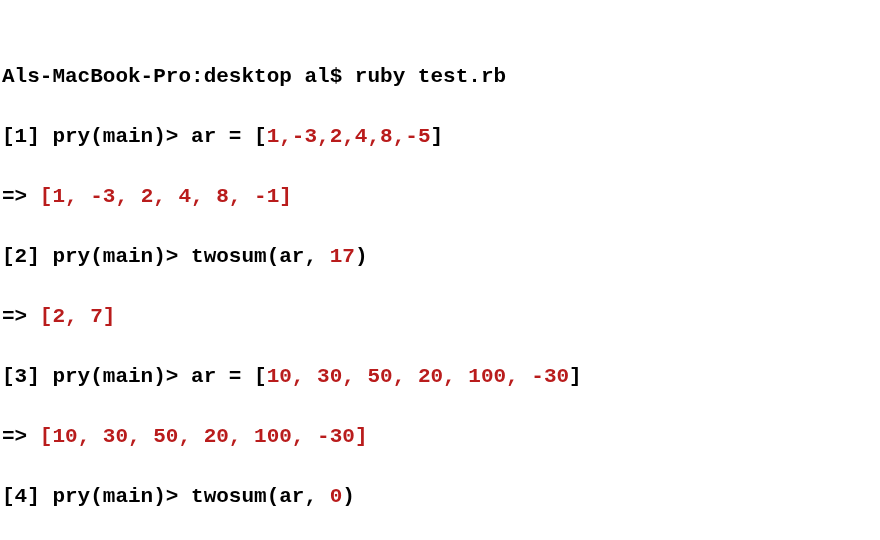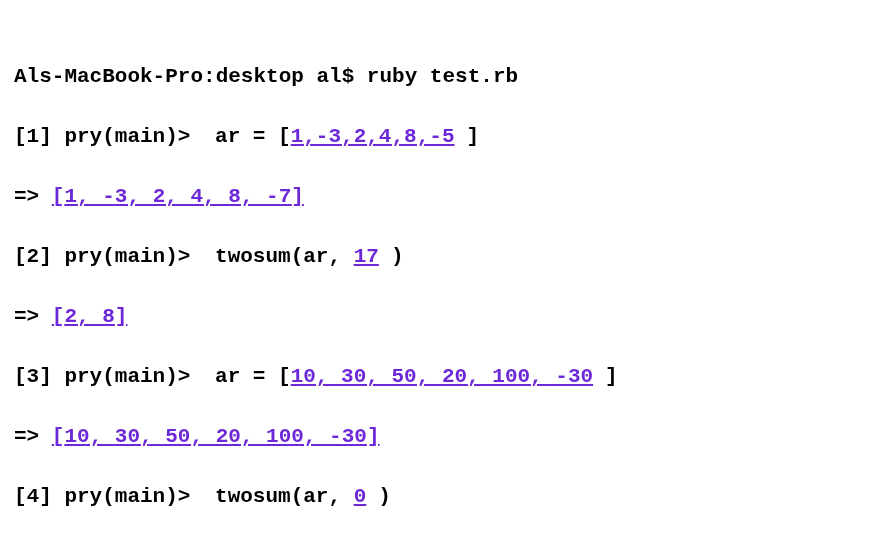--- a/index.html
+++ b/index.html
@@ -10,32 +10,32 @@
       font-weight: bold;
       line-height: 30px;
       background: #ffffff;
       color: #000000;
       white-space: pre;
       width: 880px;
       height: 540px;
       box-sizing: border-box;
       overflow: hidden;
     }
-    .black { color: #000000; margin-left: 12px; }
-    .blue { color: #6d28d9; font-weight: bold; text-decoration: underline; }
+    .black { color: #000000; }
+    .blue { color: #b91c1c; font-weight: bold; }
     .line { display: block; }
   </style>
 </head>
 <body>
 
 <span class="line"><span class="black">Als-MacBook-Pro:desktop al$ ruby test.rb</span></span>
 <span class="line"><span class="black">[1] pry(main)&gt; </span><span class="black">ar = [</span><span class="blue">1,-3,2,4,8,-5</span><span class="black">]</span></span>
-<span class="line"><span class="black">=&gt; </span><span class="blue">[</span><span class="blue">1, -3, 2, 4, 8, -7</span><span class="blue">]</span></span>
+<span class="line"><span class="black">=&gt; </span><span class="blue">[</span><span class="blue">1, -3, 2, 4, 8, -1</span><span class="blue">]</span></span>
 <span class="line"><span class="black">[2] pry(main)&gt; </span><span class="black">twosum(ar, </span><span class="blue">17</span><span class="black">)</span></span>
-<span class="line"><span class="black">=&gt; </span><span class="blue">[</span><span class="blue">2, 8</span><span class="blue">]</span></span>
+<span class="line"><span class="black">=&gt; </span><span class="blue">[</span><span class="blue">2, 7</span><span class="blue">]</span></span>
 <span class="line"><span class="black">[3] pry(main)&gt; </span><span class="black">ar = [</span><span class="blue">10, 30, 50, 20, 100, -30</span><span class="black">]</span></span>
 <span class="line"><span class="black">=&gt; </span><span class="blue">[</span><span class="blue">10, 30, 50, 20, 100, -30</span><span class="blue">]</span></span>
 <span class="line"><span class="black">[4] pry(main)&gt; </span><span class="black">twosum(ar, </span><span class="blue">0</span><span class="black">)</span></span>
 
 
 
 
 
 
 

